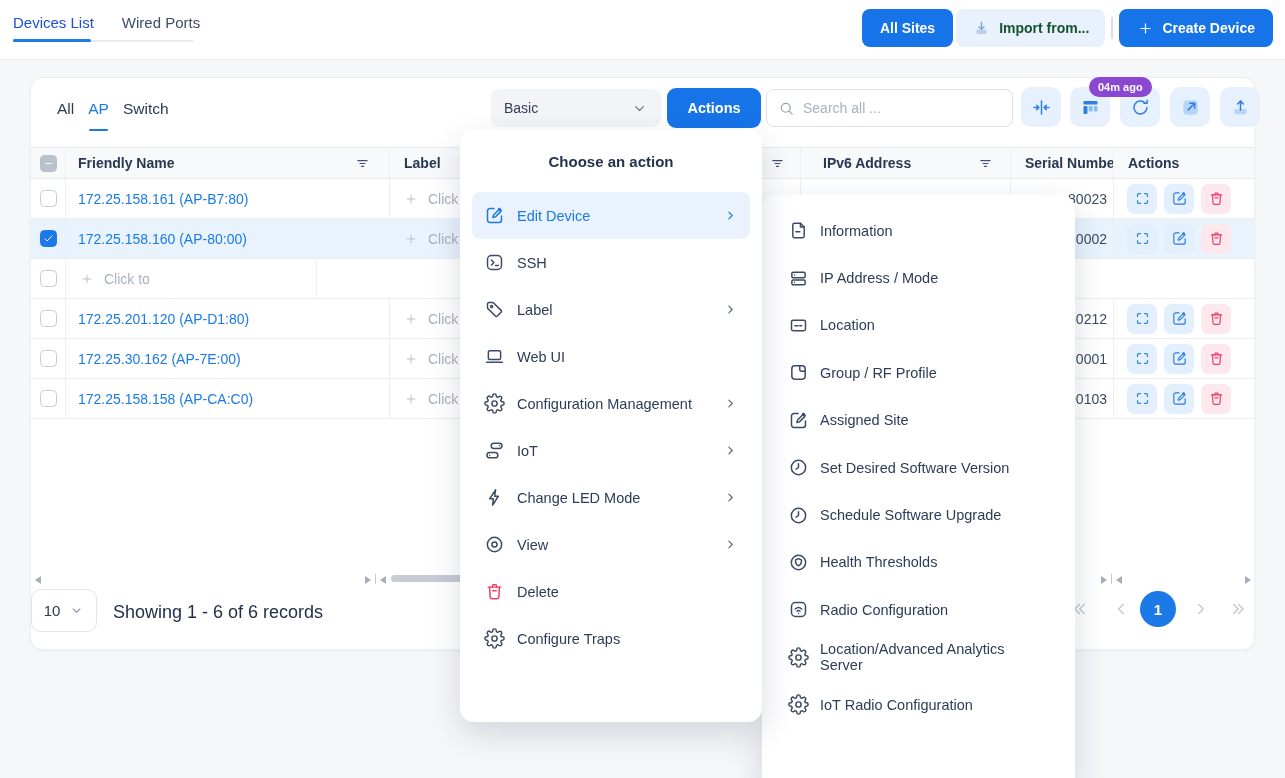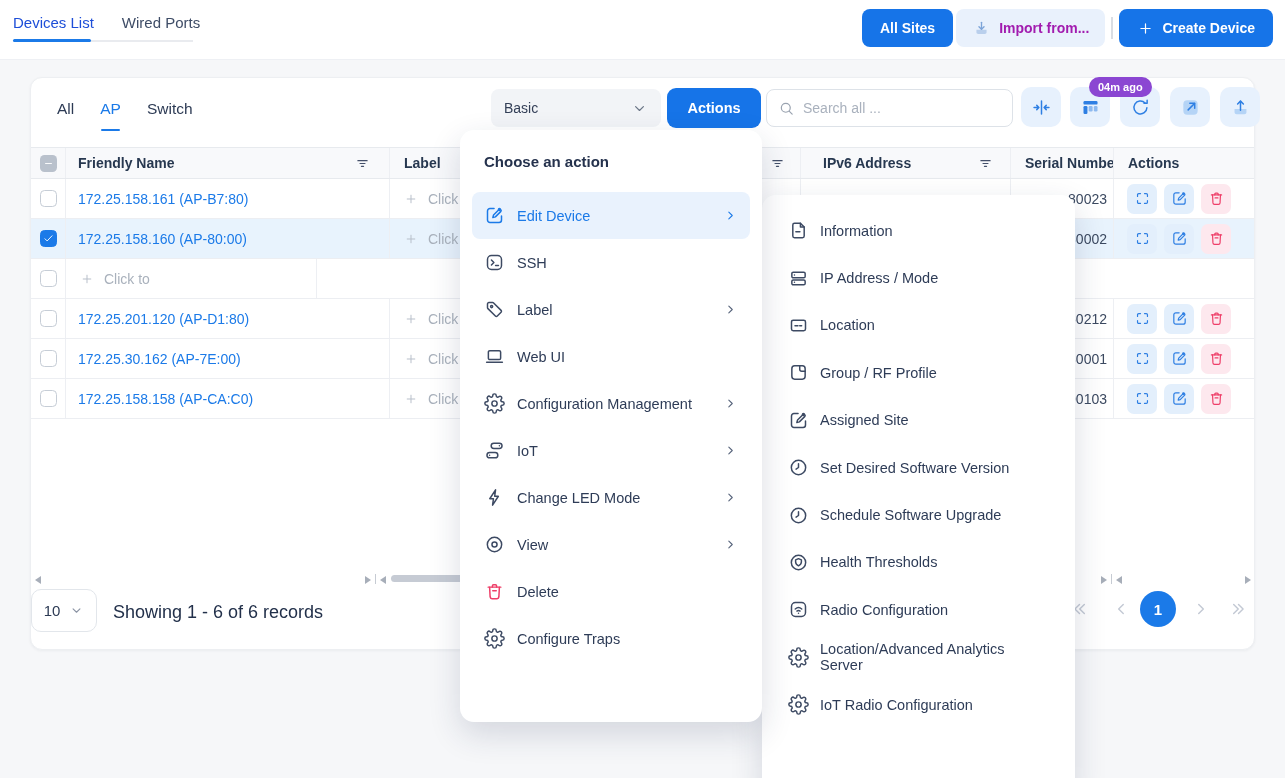--- a/index.html
+++ b/index.html
@@ -15,29 +15,29 @@
   
   .topbar { position:absolute; left:0; top:0; width:1285px; height:60px; background:#fff; border-bottom:1px solid #eef0f4; }
   .page-tabs { position:absolute; left:13px; top:0; height:44px; display:flex; gap:28px; align-items:center; font-size:15px; }
   .page-tab { cursor:pointer; }
   .page-tab.active { color:#1d4ed8; }
   .page-tab.inactive { color:#3e4c66; }
   .tab-line-gray { position:absolute; left:13px; top:40px; width:180px; height:2px; background:#e9ebef; }
   .tab-line-blue { position:absolute; left:13px; top:39px; width:78px; height:3px; background:#1b7ae8; border-radius:2px; z-index:1; }
   .topbar-right { position:absolute; right:12px; top:9px; display:flex; align-items:center; gap:3px; }
   .btn-solid { height:38px; padding:0 18px; background:#1674e8; color:#fff; font-weight:700; font-size:14px; border:none; border-radius:8px; display:flex; align-items:center; gap:8px; cursor:pointer; }
-  .btn-soft { height:38px; padding:0 16px; background:#e9f1fc; color:#a21caf; font-weight:700; font-size:14px; border:none; border-radius:8px; display:flex; align-items:center; gap:8px; cursor:pointer; }
+  .btn-soft { height:38px; padding:0 16px; background:#e9f1fc; color:#14532d; font-weight:700; font-size:14px; border:none; border-radius:8px; display:flex; align-items:center; gap:8px; cursor:pointer; }
   .btn-soft .ic { width:19px; height:19px; color:#7ca4d8; }
   .btn-solid .ic { width:17px; height:17px; color:#fff; }
   .vsep { width:2px; height:22px; background:#d9dde3; margin:0 3px; }
 
   
   .card { position:absolute; left:30px; top:77px; width:1225px; height:573px; background:#fff; border:1px solid #edeff2; border-radius:12px; box-shadow:0 1px 3px rgba(20,30,60,.05); }
 
-  .ftabs { position:absolute; left:26px; top:22px; display:flex; gap:26px; font-size:15.5px; color:#2c3a54; }
+  .ftabs { position:absolute; left:26px; top:22px; display:flex; gap:14px; font-size:15.5px; color:#2c3a54; }
   .ftab { position:relative; cursor:pointer; }
   .ftab.active { color:#1b7ae8; }
   .ftab.active::after { content:''; position:absolute; left:1px; right:1px; bottom:-13px; height:2.5px; background:#1b7ae8; border-radius:2px; }
 
   .select-basic { position:absolute; left:460px; top:11px; width:170px; height:38px; background:#f2f4f7; border-radius:8px; display:flex; align-items:center; justify-content:space-between; padding:0 13px; font-size:14px; color:#333f57; cursor:pointer; }
   .select-basic .ic { width:17px; height:17px; color:#6b7687; }
   .btn-actions { position:absolute; left:636px; top:10px; width:94px; height:40px; background:#1674e8; border:none; border-radius:9px; color:#fff; font-weight:700; font-size:14.5px; cursor:pointer; }
   .searchbox { position:absolute; left:735px; top:11px; width:247px; height:38px; background:#fff; border:1px solid #dde2e8; border-radius:8px; display:flex; align-items:center; gap:8px; padding:0 11px; }
   .searchbox .ic { width:17px; height:17px; color:#9aa3b0; }
   .searchbox input { border:none; outline:none; font-size:14px; width:100%; font-family:inherit; color:#333f57; background:transparent; }
@@ -90,21 +90,21 @@
   .sthumb { position:absolute; top:3px; height:7px; background:#c6cbd4; border-radius:4px; cursor:pointer; }
 
   
   .pagesize { position:absolute; left:0px; top:511px; width:66px; height:43px; border:1px solid #e2e6eb; border-radius:10px; background:#fff; display:flex; align-items:center; justify-content:center; gap:9px; font-size:15px; color:#2c3a54; cursor:pointer; }
   .pagesize .ic { width:15px; height:15px; color:#8a93a3; }
   .summary { position:absolute; left:82px; top:524px; font-size:18px; color:#22304a; }
   .pager-chev { position:absolute; top:521px; width:20px; height:20px; color:#c3c9d4; cursor:pointer; }
   .page-circle { position:absolute; left:1109px; top:513px; width:36px; height:36px; border-radius:50%; background:#1b7ae8; color:#fff; font-weight:700; font-size:15px; display:flex; align-items:center; justify-content:center; cursor:pointer; }
 
   
-  .action-menu { position:absolute; left:460px; top:130px; width:302px; height:592px; background:#fff; border-radius:14px; box-shadow:0 12px 32px rgba(30,45,80,.16); padding:22px 12px 16px; z-index:10; }
+  .action-menu { position:absolute; left:460px; top:130px; width:302px; height:592px; background:#fff; border-radius:14px; box-shadow:0 12px 32px rgba(30,45,80,.16); padding:22px 12px 16px; z-index:10;text-align:center; }
   .am-title { font-size:15px; font-weight:700; color:#25324d; margin:0 12px 20px; line-height:20px; }
   .am-item { height:47px; display:flex; align-items:center; gap:12px; padding:0 12px; border-radius:8px; position:relative; font-size:14.5px; font-weight:500; color:#2e3c57; cursor:pointer; }
   .am-item .ic { width:21px; height:21px; color:#3d4a63; }
   .am-item .chev { position:absolute; right:12px; width:15px; height:15px; color:#55627a; }
   .am-item.active { background:#e9f2fd; color:#1b7ae8; }
   .am-item.active .ic, .am-item.active .chev { color:#1b7ae8; }
   .am-item.danger .ic { color:#ee3e68; }
 
   
   .submenu { position:absolute; left:762px; top:195px; width:313px; height:600px; background:#fff; border-radius:14px; box-shadow:0 12px 32px rgba(30,45,80,.16); padding:12px 14px; z-index:9; }

